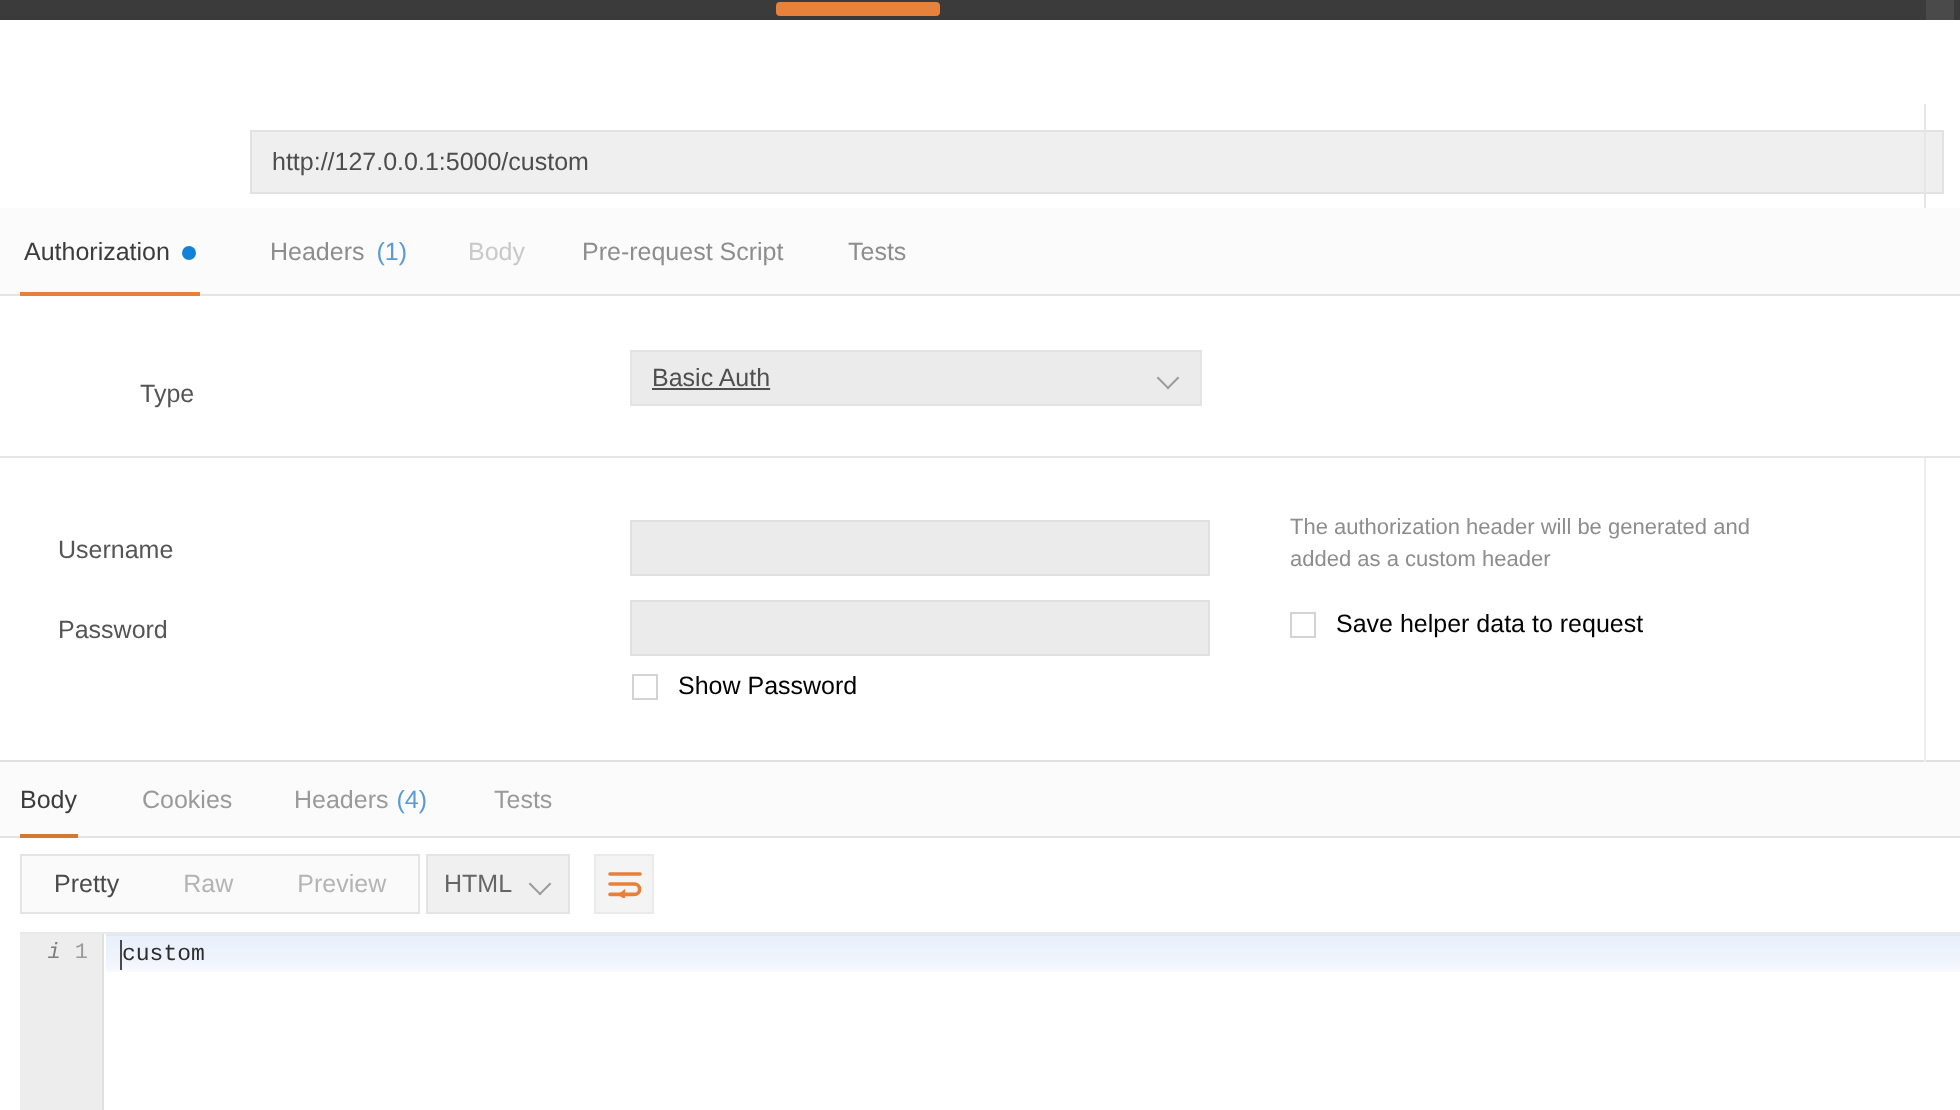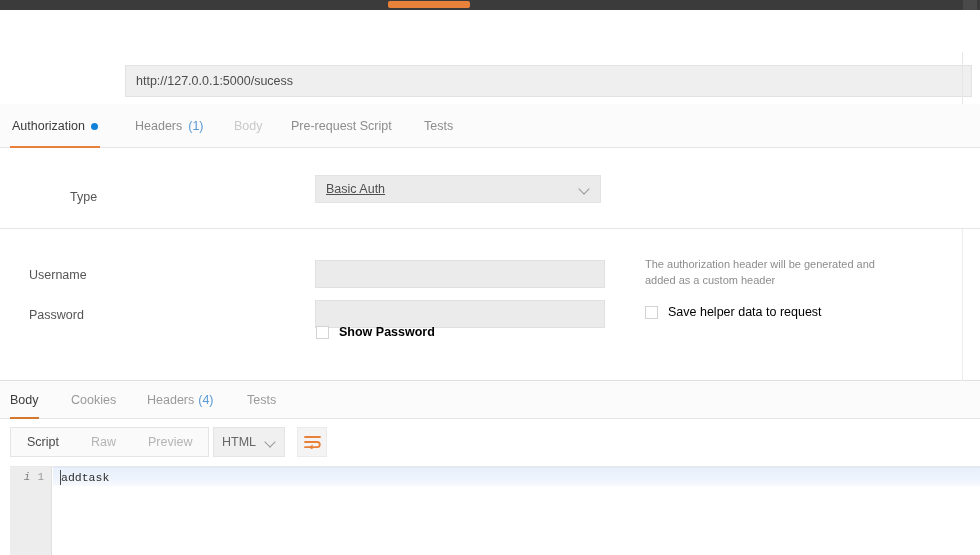--- a/index.html
+++ b/index.html
@@ -230,21 +230,21 @@
 <div id="app">
 
   <div class="titlebar">
     <div class="active-pill"></div>
     <div class="pill-shadow"></div>
   </div>
 
 
   <div class="urlrow">
     <div class="url-box">
-      <span class="url-text">http://127.0.0.1:5000/sucess</span>
+      <span class="url-text">http://127.0.0.1:5000/custom</span>
     </div>
     <div class="right-divider"></div>
   </div>
 
   <div class="subtabs">
 
     <div class="subtab active" style="left:10px;">
       <span>Authorization</span>
       <span class="dot"></span>
       <span class="underline"></span>
@@ -277,21 +277,21 @@
   </div>
 
   <div class="cred-area">
 
     <span class="field-label" style="left:29px; top:39px;text-align:center;">Username</span>
     <input class="text-input" style="left: 315px; top: 31px; width: 290px;" value="" placeholder="">
 
     <span class="field-label" style="left:29px; top:79px;">Password</span>
     <input class="text-input" type="password" style="left: 315px; top: 71px; width: 290px;" value="" placeholder="">
 
-    <div class="chk-row" style="left:316px; top:96px;font-weight:bold;">
+    <div class="chk-row" style="left:316px; top:107px;">
       <span class="chk"></span>
       <span>Show Password</span>
     </div>
 
     <div class="helper-text" style="left:645px; top:28px;">The authorization header will be generated and added as a custom header</div>
 
     <div class="chk-row" style="left:645px; top:76px;">
       <span class="chk"></span>
       <span>Save helper data to request</span>
     </div>
@@ -312,21 +312,21 @@
       <span class="count">(4)</span>
     </div>
     <div class="resp-tab" style="left:247px;">
       <span>Tests</span>
     </div>
   </div>
 
   <div class="resp-toolbar">
     <div class="segmented">
       <div class="seg active">
-        <span>Script</span>
+        <span>Pretty</span>
       </div>
       <div class="seg">
         <span>Raw</span>
       </div>
       <div class="seg">
         <span>Preview</span>
       </div>
     </div>
 
     <div class="fmt-select">
@@ -349,18 +349,18 @@
   <div class="code-view">
     <div class="gutter">
       <div class="gutter-line">
         <span class="info-i">i</span>
         <span>1</span>
       </div>
     </div>
     <div class="code-body">
       <div class="code-line">
         <span class="caret"></span>
-        <span>addtask</span>
+        <span>custom</span>
       </div>
     </div>
   </div>
 
 </div>
 
 </body></html>

